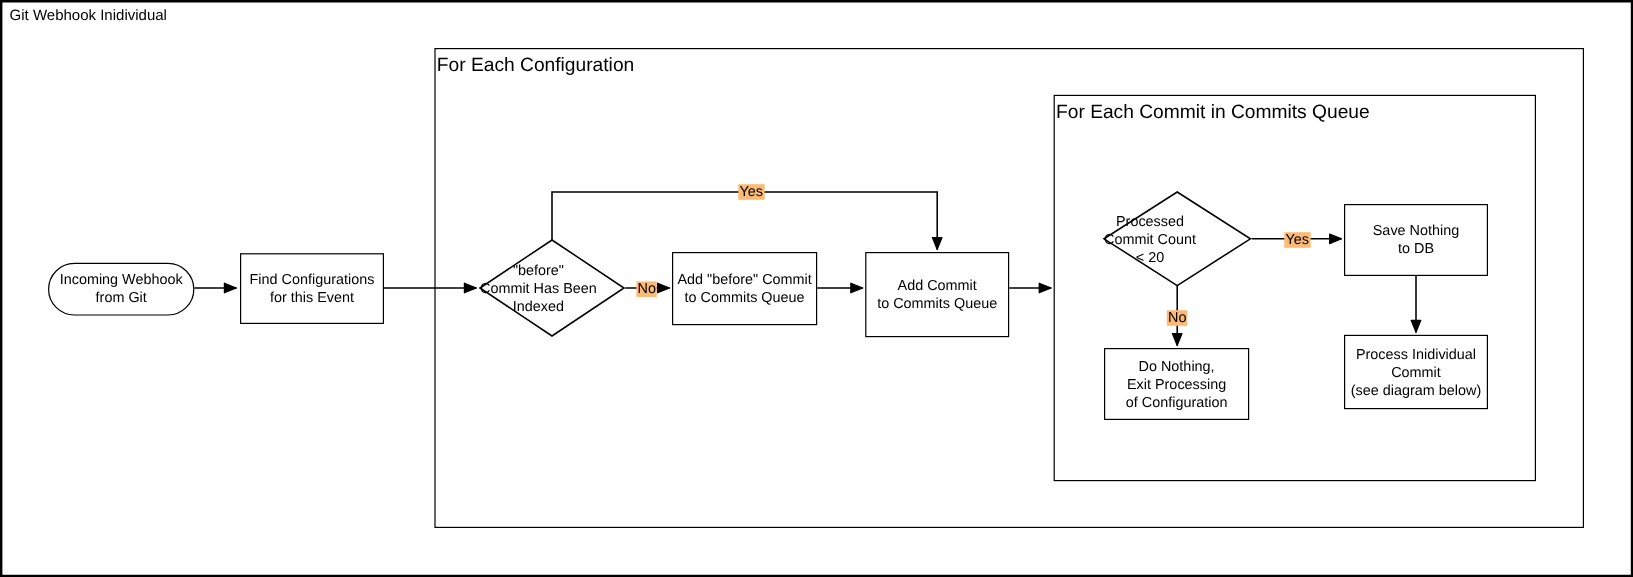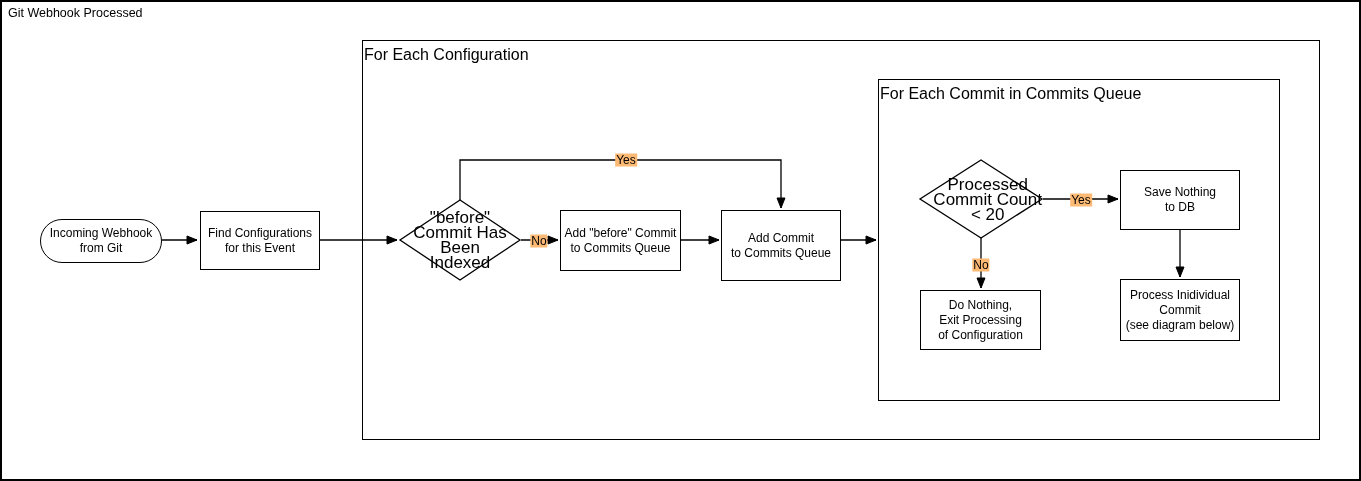--- a/index.html
+++ b/index.html
@@ -64,44 +64,44 @@
     font-size: 12px;
     line-height: 15px;
   }
   .stadium {
     border-radius: 22px;
   }
   .diamond-label {
     position: absolute;
     display: flex;
     align-items: center;
-    justify-content: flex-end;
+    justify-content: flex-start;
     text-align: center;
-    font-size: 17px;
+    font-size: 12px;
     line-height: 15px;
   }
   .node-text, .diamond-text {
     white-space: pre-line;
   }
   .edge-label {
     position: absolute;
     transform: translate(-50%, -50%);
     background: #fdba74;
     font-size: 12px;
     line-height: 13px;
     padding: 0 1px;
     white-space: nowrap;
   }
 </style>
 </head>
 <body>
 
 <div id="canvas">
 
-  <div class="diagram-title">Git Webhook Processed</div>
+  <div class="diagram-title">Git Webhook Inidividual</div>
 
   <div class="container-box" style="left:362px; top:40px; width:958px; height:400px;">
     <div class="container-label">For Each Configuration</div>
   </div>
 
   <div class="container-box" style="left:878px; top:79px; width:402px; height:322px;">
     <div class="container-label">For Each Commit in Commits Queue</div>
   </div>
 
   <svg id="edges-layer" width="1361" height="481" viewBox="0 0 1361 481">

